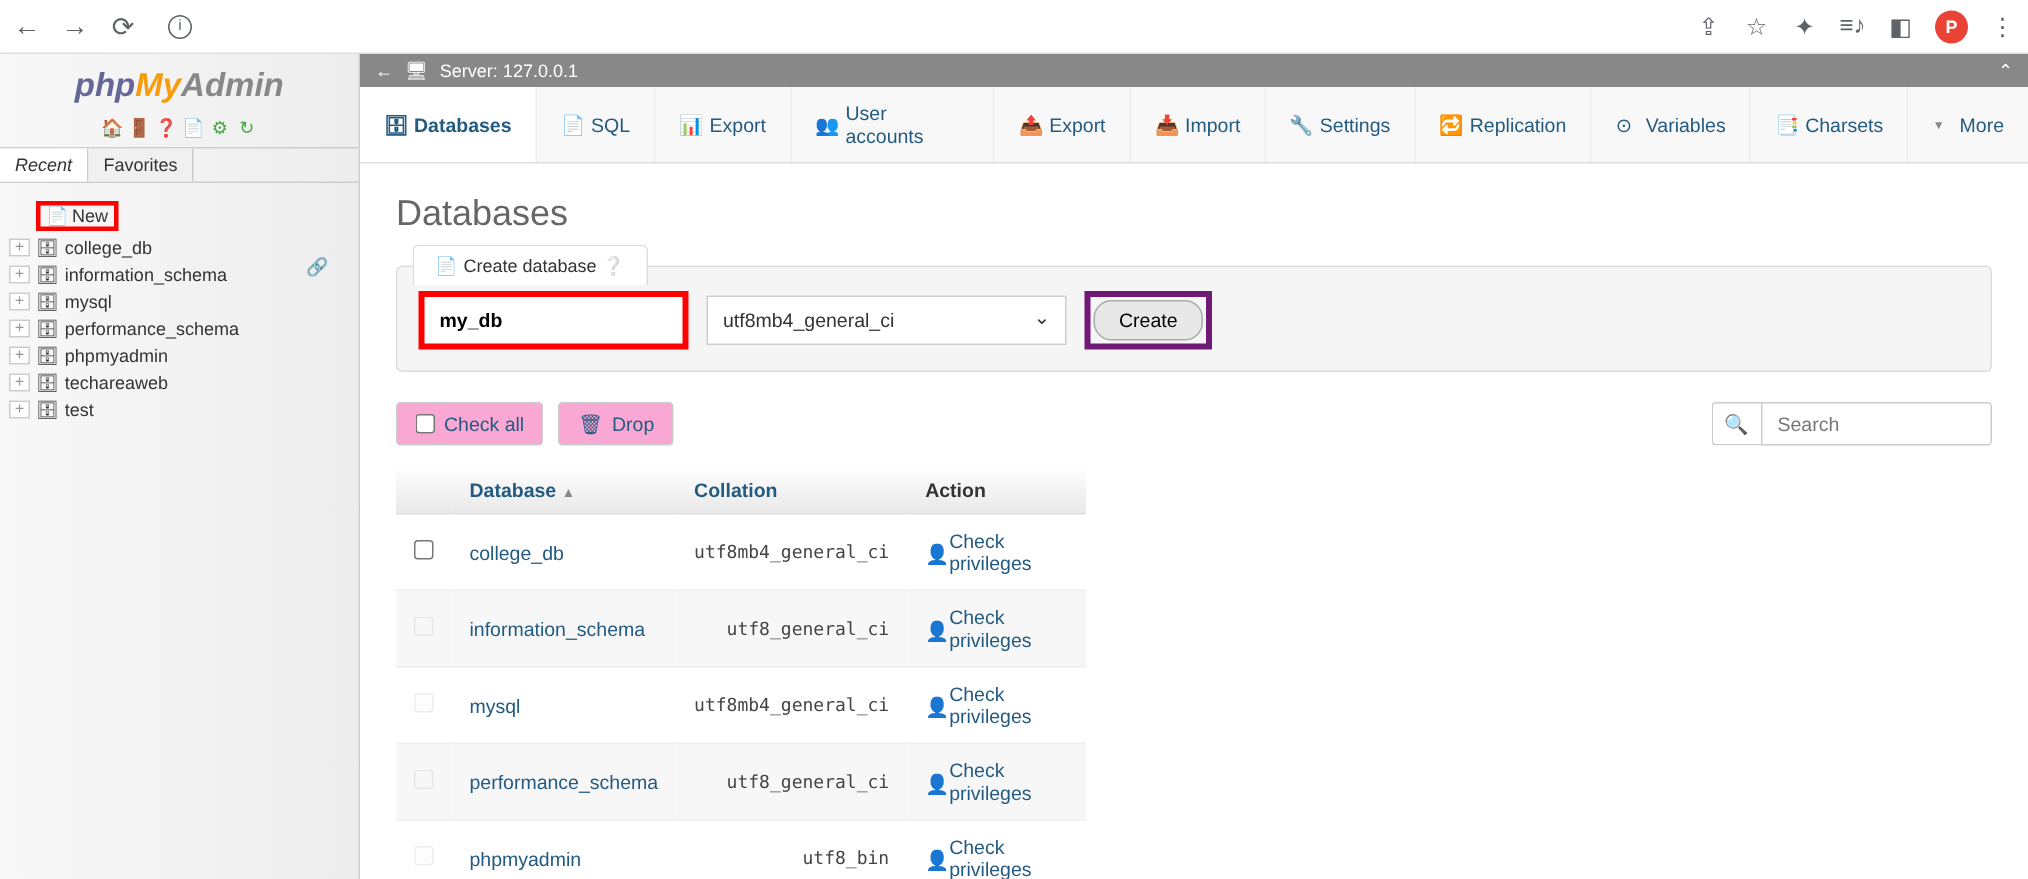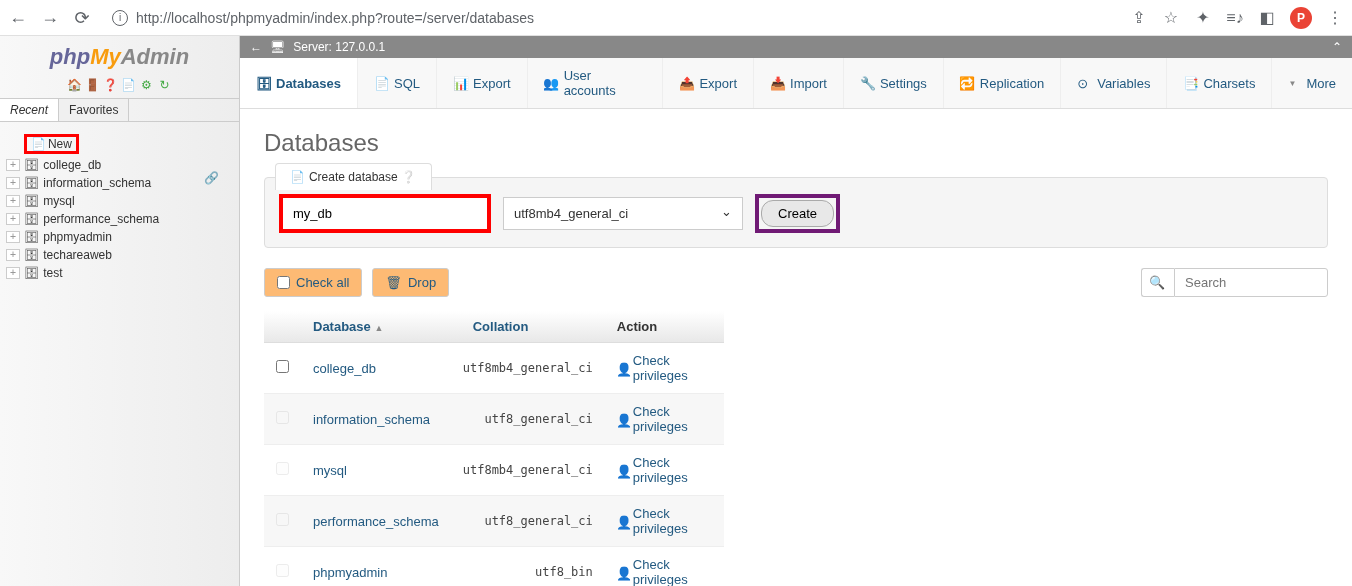--- a/index.html
+++ b/index.html
@@ -45,55 +45,54 @@
 .top-tab.more { margin-left: auto; border-right: none; }
 .top-tab.more::before { content: "▼"; font-size: 8px; margin-right: 4px; color: #888; }
 
 .page-body { padding: 20px 24px; }
 h2.page-title { font-size: 24px; color: #666; font-weight: normal; margin-bottom: 20px; }
 
 .create-db-panel { border: 1px solid #ddd; border-radius: 4px; background: #f5f5f5; margin-bottom: 20px; }
 .create-db-header { background: #fff; display: inline-flex; align-items: center; gap: 4px; padding: 6px 14px; margin: -1px 0 0 10px; border: 1px solid #ddd; border-bottom: none; border-radius: 4px 4px 0 0; font-size: 12px; position: relative; top: -14px; }
 .create-db-header .help-icon { color: #3b7fc4; font-size: 12px; }
 .create-db-form { padding: 0 14px 14px; display: flex; gap: 12px; align-items: center; margin-top: -10px; }
-.db-name-input { border: 4px solid red; padding: 8px 10px; width: 212px; font-size: 13px; }
+.db-name-input { border: 4px solid red; padding: 8px 10px; width: 180px; font-size: 13px; font-weight: bold; }
 .collation-select { border: 1px solid #ccc; padding: 8px 10px; width: 240px; font-size: 13px; background: #fff; position: relative; }
 .collation-select::after { content: "⌄"; position: absolute; right: 10px; top: 6px; color: #333; }
 .create-btn-wrap { border: 4px solid #701a75; padding: 2px; }
 .create-btn { background: #e8e8e8; border: 1px solid #aaa; border-radius: 12px; padding: 5px 16px; cursor: pointer; font-size: 13px; }
 
 .toolbar-row { display: flex; align-items: center; gap: 10px; margin-bottom: 14px; }
-.checkall-btn, .drop-btn { border: 1px solid #ccc; background: #fdba74; padding: 6px 12px; border-radius: 3px; display: flex; align-items: center; gap: 6px; cursor: pointer; color: #235a81; font-size: 13px; }
+.checkall-btn, .drop-btn { border: 1px solid #ccc; background: #f9a8d4; padding: 6px 12px; border-radius: 3px; display: flex; align-items: center; gap: 6px; cursor: pointer; color: #235a81; font-size: 13px; }
 .search-wrap { margin-left: auto; display: flex; align-items: center; }
 .search-icon-box { border: 1px solid #ccc; border-right: none; padding: 6px 8px; background: #fff; border-radius: 3px 0 0 3px; }
 .search-input { border: 1px solid #ccc; padding: 6px 10px; width: 154px; font-size: 13px; border-radius: 0 3px 3px 0; }
 
 table.db-table { width: 460px; border-collapse: collapse; }
 table.db-table th { text-align: left; padding: 8px 12px; font-size: 13px; background: linear-gradient(#fff,#e8e8e8); border-bottom: 1px solid #ddd; }
 table.db-table th.col-db a { color: #235a81; text-decoration: none; }
-table.db-table th.col-coll a { color: #235a81; text-decoration: none; margin-left: 10px; }
+table.db-table th.col-coll a { color: #235a81; text-decoration: none; }
 table.db-table th .sort { font-size: 9px; color: #888; }
 table.db-table td { padding: 10px 12px; font-size: 13px; border-bottom: 1px solid #eee; }
 table.db-table tr:nth-child(even) td { background: #f7f7f7; }
 table.db-table td.db-name a { color: #235a81; text-decoration: none; }
 table.db-table td.coll { font-family: monospace; text-align: right; color: #444; font-size: 12px; }
 table.db-table td.action a { color: #235a81; text-decoration: none; display: flex; align-items: center; gap: 4px; }
 table.db-table td.cb input[disabled] { opacity: 0.4; }
 .priv-icon { width: 12px; height: 12px; display: inline-block; }
 </style>
 </head>
 <body>
 
 <div class="browser-bar">
   <div class="nav-btn">←</div>
   <div class="nav-btn">→</div>
   <div class="nav-btn">⟳</div>
   <div class="url-bar">
     <span class="info-icon">i</span>
-    <span class="url-text">http://localhost/phpmyadmin/index.php?route=/server/databases</span>
   </div>
   <div class="browser-right">
     <span class="icon">⇪</span>
     <span class="icon">☆</span>
     <span class="icon">✦</span>
     <span class="icon">≡♪</span>
     <span class="icon">◧</span>
     <span class="profile-dot">P</span>
     <span class="icon">⋮</span>
   </div>

